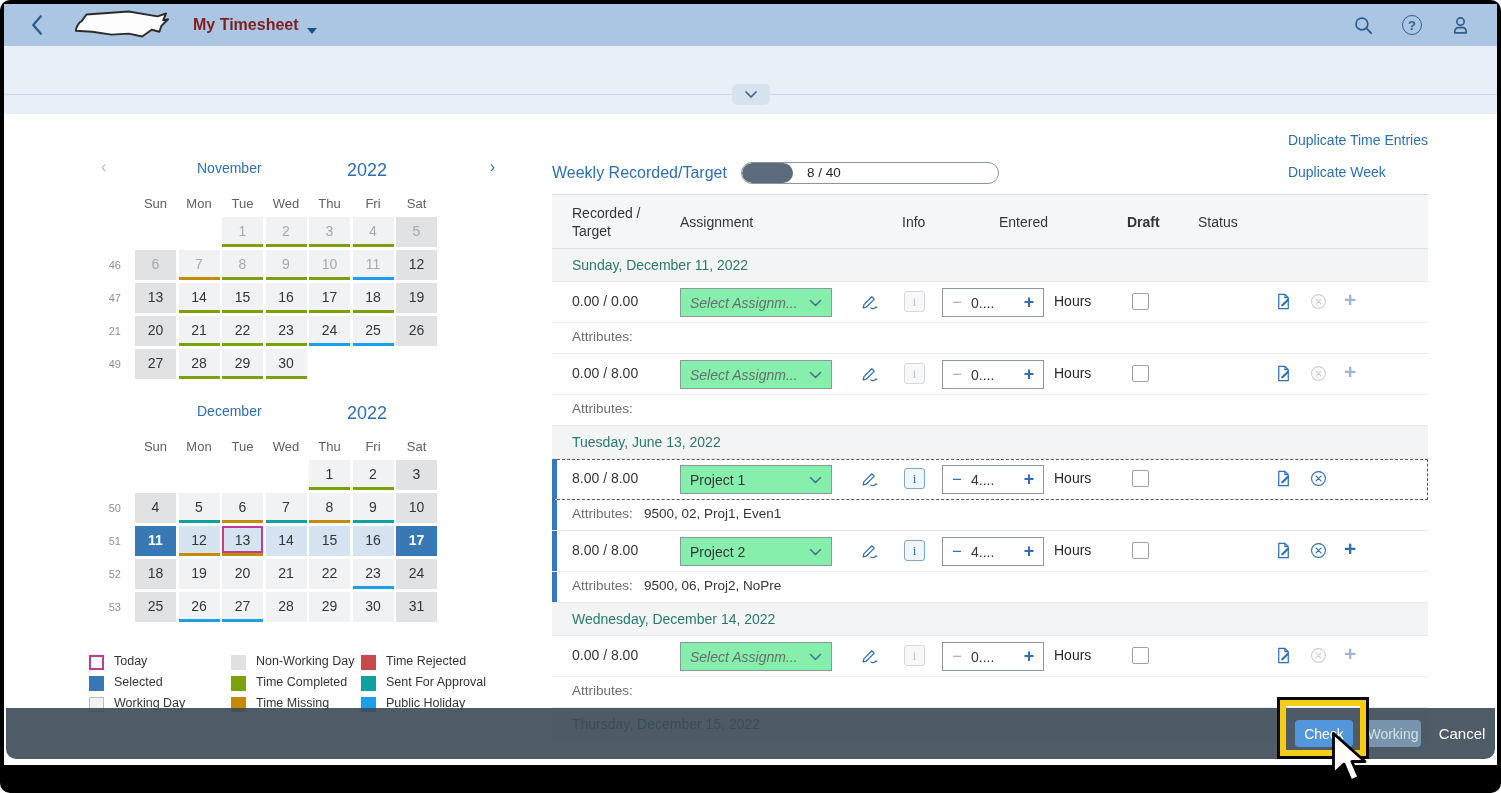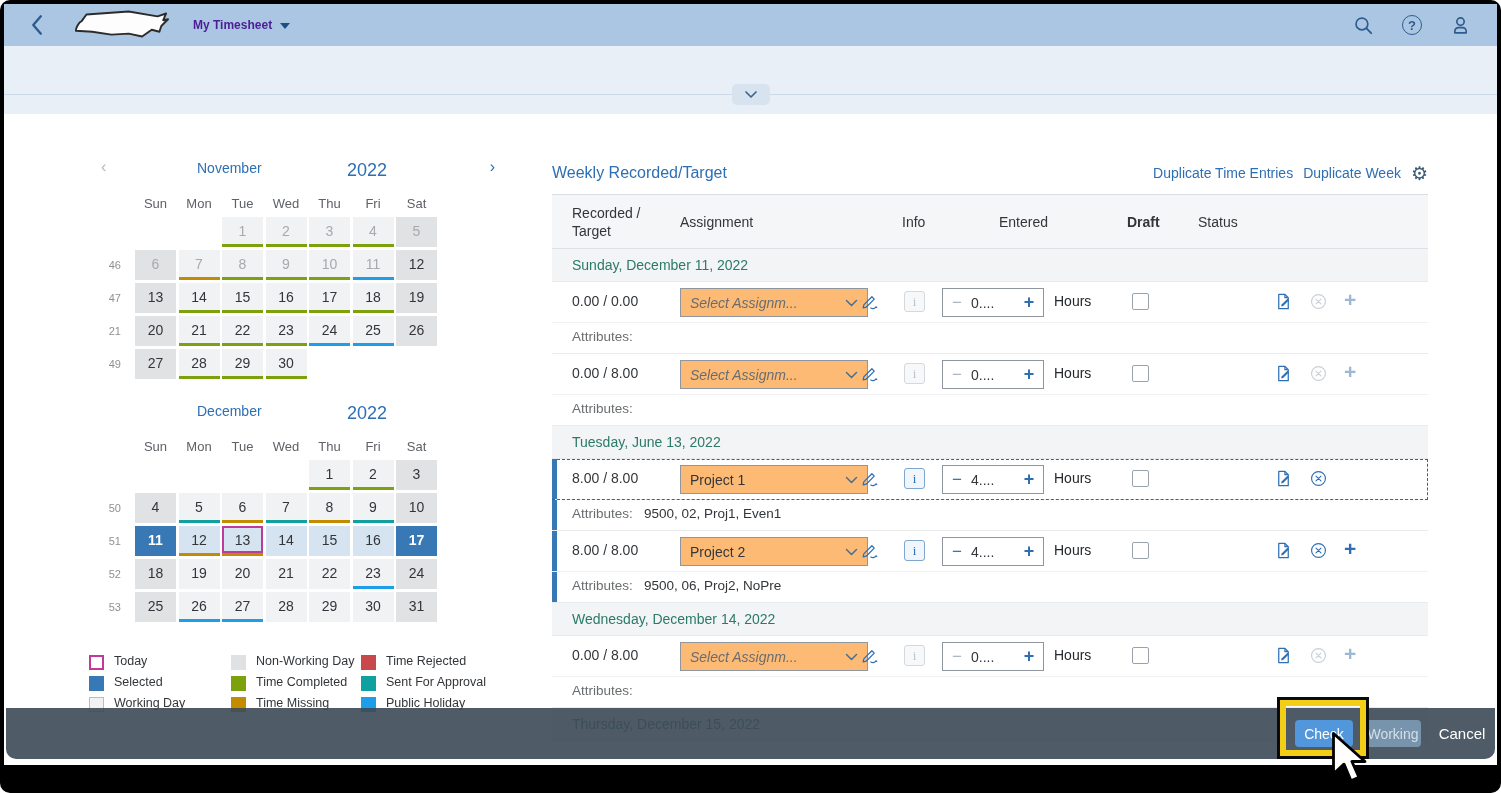--- a/index.html
+++ b/index.html
@@ -5,21 +5,21 @@
   * { margin:0; padding:0; box-sizing:border-box; }
   html,body { width:1501px; height:793px; font-family:"Liberation Sans", sans-serif; }
   .stage { position:relative; width:1501px; height:793px; background:#000; border-radius:10px; overflow:hidden; }
   .app { position:absolute; left:4px; top:4px; right:4px; height:761px; background:#fff; overflow:hidden; }
 
   
   .topbar { position:absolute; left:0; top:0; right:0; height:42px; background:var(--topbar,#ABC6E3);
             display:flex; align-items:center; padding:0 26px; }
   .back { margin-right:30px; display:flex; align-items:center; cursor:pointer; }
   .nclogo { margin-right:24px; display:flex; align-items:center; }
-  .apptitle { color:#4c1d95; font-size:12px; font-weight:bold; display:flex; align-items:center; cursor:pointer; }
+  .apptitle { color:#7f1d1d; font-size:16px; font-weight:bold; display:flex; align-items:flex-end; cursor:pointer; }
   .caret { width:0; height:0; border-left:5px solid transparent; border-right:5px solid transparent;
            border-top:6px solid #1D4E85; margin-left:8px; margin-top:2px; }
   .tb-icons { margin-left:auto; display:flex; align-items:center; gap:28px; }
   .tb-ic { display:flex; align-items:center; cursor:pointer; }
   .helpcirc { width:20px; height:20px; border:1.6px solid #2F5C8F; border-radius:50%; color:#2F5C8F;
               font-size:13px; font-weight:bold; display:flex; align-items:center; justify-content:center; }
 
   
   .pagehead { position:absolute; left:0; top:42px; right:0; height:68px; background:#E9EFF6; }
   .ph-line { position:absolute; left:0; right:0; top:48px; height:1px; background:#CBD9E8; }
@@ -62,42 +62,42 @@
   .lg-lb { font-size:12.5px; color:#32363A; line-height:1.2; }
 
   
   .panel { position:absolute; left:548px; top:148px; width:876px; }
   .pan-head { position:relative; height:42px; display:flex; align-items:center; }
   .weekly-link { color:#2E6FB4; font-size:16px; cursor:pointer; white-space:nowrap; }
   .progress { position:relative; width:258px; height:22px; border:1px solid #8A97A3; border-radius:12px; background:#fff;
               margin-left:14px; overflow:hidden; }
   .prog-fill { position:absolute; left:0; top:0; bottom:0; background:#5B6B7B; border-radius:11px; }
   .prog-lb { position:absolute; top:2px; font-size:13.5px; color:#24282C; }
-  .pan-actions { margin-left:auto; display:flex; align-items:center; gap:10px; }
+  .pan-actions { margin-left:auto; display:flex; gap:16px;flex-direction:column; }
   .pan-link { color:#2E6FB4; font-size:14px; cursor:pointer; white-space:nowrap; }
   .gear { font-family:"DejaVu Sans", sans-serif; font-size:19px; color:#3A5B77; cursor:pointer; line-height:1; }
   .pan-div { height:1px; background:#D9DDE1; }
 
   .col-head { position:relative; height:54px; background:#F5F6F7; border-bottom:1px solid #DDE1E5; font-size:14px; color:#32363A; }
   .ch { position:absolute; top:50%; transform:translateY(-50%); }
   .ch0 { left:20px; width:84px; line-height:1.3; }
   .ch1 { left:128px; } .ch2 { left:350px; } .ch3 { left:447px; } .ch4 { left:575px;font-weight:bold; } .ch5 { left:646px; }
 
   .day-strip { height:33px; background:#F3F4F5; display:flex; align-items:center; padding-left:20px;
                border-bottom:1px solid #E8EAEC; }
   .day-date { font-size:14px; color:#2B7A68; }
   .entry-row { position:relative; height:41px; border-bottom:1px solid #EFF1F3; background:#fff; }
   .entry-row.focused { outline:1px dashed #5A5A5A; outline-offset:-1px; }
   .accent::before { content:''; position:absolute; left:0; top:0; bottom:0; width:5px; background:var(--selected,#3878B4); }
   .attr-row { position:relative; height:31px; border-bottom:1px solid #E9EBED; background:#fff; }
   .attr-lb { position:absolute; left:20px; top:6px; font-size:13.5px; color:#6A6D70; }
   .attr-val { position:absolute; left:92px; top:6px; font-size:13.5px; color:#32363A; }
 
   .rec { position:absolute; left:20px; top:11px; font-size:14px; color:#32363A; }
-  .dd { position:absolute; left:128px; top:6px; width:188px; height:29px; border:1px solid #8E979F; background:#fdba74;
+  .dd { position:absolute; left:128px; top:6px; width:152px; height:29px; border:1px solid #8E979F; background:#86efac;
         display:flex; align-items:center; padding:0 9px; cursor:pointer; }
   .ddtext { font-size:14px; color:#32363A; flex:1; white-space:nowrap; overflow:hidden; }
   .ddtext.ph { font-style:italic; color:#6A6D70; }
   .icon.pen { position:absolute; left:308px; top:10px; color:#2E6FB4; cursor:pointer; }
   .infoi { position:absolute; left:352px; top:9px; width:21px; height:21px; border:1px solid #7FA6CC; border-radius:3px;
            background:#F0F6FB; color:#2E6FB4; font-size:13px; display:flex; align-items:center; justify-content:center;
            cursor:pointer; font-family:"Liberation Serif", serif; }
   .infoi.dis { border-color:#D5D9DD; background:#F7F8F9; color:#BCC3C9; }
   .stepper { position:absolute; left:390px; top:6px; width:102px; height:29px; border:1px solid #8E979F; background:#fff;
              display:flex; align-items:center; }
@@ -351,20 +351,24 @@
           <div class="lg-item">
             <span class="lg-sq" style="background: rgb(28, 159, 232);"></span>
             <span class="lg-lb">Public Holiday</span>
           </div>
         </div>
     </div>
 
     <div class="panel">
       <div class="pan-head">
         <span class="weekly-link">Weekly Recorded/Target</span>
+        <div class="progress">
+          <div class="prog-fill" style="width: 20%;"></div>
+          <span class="prog-lb" style="left: calc(20% + 14px);">8 / 40</span>
+        </div>
         <span class="pan-actions">
           <span class="pan-link">Duplicate Time Entries</span>
           <span class="pan-link">Duplicate Week</span>
           <span class="gear">⚙</span>
         </span>
       </div>
       <div class="pan-div"></div>
       <div class="col-head">
         <span class="ch ch0">Recorded / Target</span>
         <span class="ch ch1">Assignment</span>

